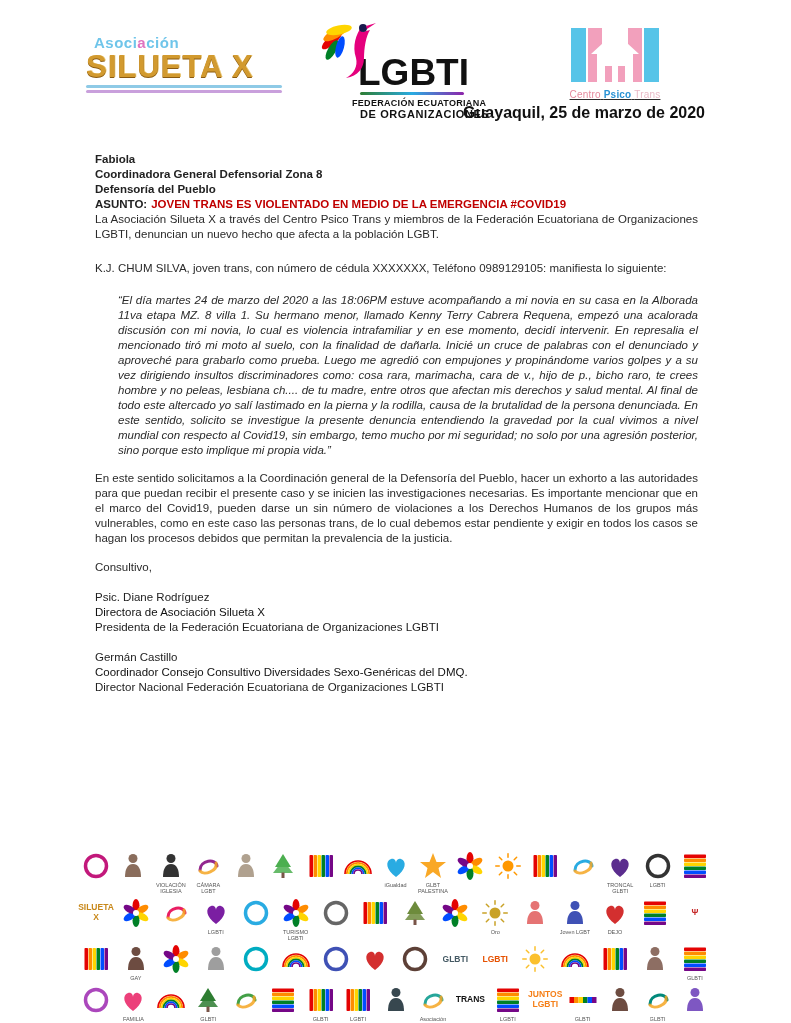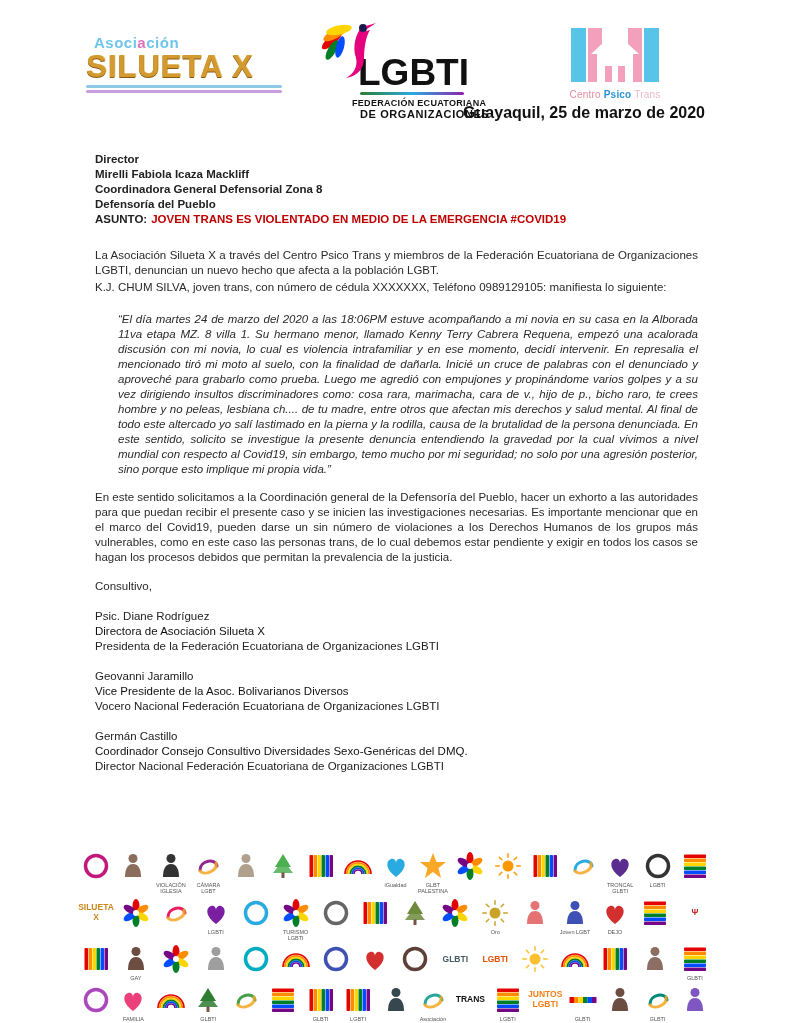--- a/index.html
+++ b/index.html
@@ -17,31 +17,31 @@
   .sil-ul1{height:3px;background:#8ecae6;margin-top:3px;border-radius:2px;}
   .sil-ul2{height:3px;background:#c9a0dc;margin-top:2px;border-radius:2px;}
   .lgbti{position:absolute;left:330px;top:20px;width:160px;}
   .lgbti-bird{position:absolute;left:-12px;top:0;}
   .lgbti-acronym{margin:34px 0 0 28px;font-size:37px;font-weight:900;color:#111;line-height:1;letter-spacing:0;}
   .lgbti-swoosh{margin:1px 0 3px 30px;height:3px;width:104px;border-radius:2px;
     background:linear-gradient(90deg,#2e7d32,#29abe2,#8e24aa);}
   .lgbti-sub1{margin-left:22px;font-size:9px;font-weight:bold;color:#111;letter-spacing:.3px;}
   .lgbti-sub2{margin-left:30px;font-size:11px;font-weight:bold;color:#111;letter-spacing:.6px;}
   .cpt{position:absolute;left:552px;top:28px;width:126px;text-align:center;}
-  .cpt-caption{margin-top:3px;font-size:10px;letter-spacing:.2px;}
+  .cpt-caption{margin-top:3px;font-size:10px;letter-spacing:.2px;text-decoration:underline;}
   .cpt-w1{color:#e58a9d;} .cpt-w2{color:#2a93d5;font-weight:bold;} .cpt-w3{color:#e9b9c6;}
   .date{position:absolute;top:104px;right:86px;font-size:16px;font-weight:bold;color:#111;}
   
   .letter{position:absolute;top:152px;left:95px;width:603px;font-size:11.5px;line-height:15px;}
   .rec-line{font-weight:bold;color:#222;}
   .subject-label{font-weight:bold;color:#222;}
   .subject-text{font-weight:bold;margin-left:4px;}
   .para{text-align:justify;margin:0;}
-  .p1{margin-top:21px;}
-  .p2{margin-top:2px;}
+  .p1{}
+  .p2{margin-top:19px;}
   .quote{margin:17px 0 0 23px;font-style:italic;text-align:justify;}
   .p3{margin-top:13px;}
   .closing{margin-top:14px;}
   .sig{margin-top:15px;}
   .sig:first-of-type{margin-top:26px;}
   .sig-name{color:#222;}
   .sig-title{font-weight:normal;color:#111;}
   .sig-sub{color:#222;}
   
   .collage{position:absolute;top:851px;left:78px;right:78px;}
@@ -107,44 +107,38 @@
       </div>
     </div>
 
   </div>
 
   <div class="date">Guayaquil, 25 de marzo de 2020</div>
 
   <div class="letter">
 
     <div>
-      <div class="rec-line">Director</div>
-      <div class="rec-line">Mirelli Fabiola Icaza Mackliff</div>
+      <div class="rec-line">Fabiola</div>
       <div class="rec-line">Coordinadora General Defensorial Zona 8</div>
       <div class="rec-line">Defensoría del Pueblo</div>
       <div>
         <span class="subject-label">ASUNTO:</span><span class="subject-text" id="subject-text" style="color: rgb(192, 0, 0);">JOVEN TRANS ES VIOLENTADO EN MEDIO DE LA EMERGENCIA #COVID19</span>
       </div>
     </div>
 
     <p class="para p1">La Asociación Silueta X a través del Centro Psico Trans y miembros de la Federación Ecuatoriana de Organizaciones LGBTI, denuncian un nuevo hecho que afecta a la población LGBT.</p>
     <p class="para p2">K.J. CHUM SILVA, joven trans, con número de cédula XXXXXXX, Teléfono 0989129105: manifiesta lo siguiente:</p>
     <p class="quote">“El día martes 24 de marzo del 2020 a las 18:06PM estuve acompañando a mi novia en su casa en la Alborada 11va etapa MZ. 8 villa 1. Su hermano menor, llamado Kenny Terry Cabrera Requena, empezó una acalorada discusión con mi novia, lo cual es violencia intrafamiliar y en ese momento, decidí intervenir. En represalia el mencionado tiró mi moto al suelo, con la finalidad de dañarla. Inicié un cruce de palabras con el denunciado y aproveché para grabarlo como prueba. Luego me agredió con empujones y propinándome varios golpes y a su vez dirigiendo insultos discriminadores como: cosa rara, marimacha, cara de v., hijo de p., bicho raro, te crees hombre y no peleas, lesbiana ch.... de tu madre, entre otros que afectan mis derechos y salud mental. Al final de todo este altercado yo salí lastimado en la pierna y la rodilla, causa de la brutalidad de la persona denunciada. En este sentido, solicito se investigue la presente denuncia entendiendo la gravedad por la cual vivimos a nivel mundial con respecto al Covid19, sin embargo, temo mucho por mi seguridad; no solo por una agresión posterior, sino porque esto implique mi propia vida.”</p>
     <p class="para p3">En este sentido solicitamos a la Coordinación general de la Defensoría del Pueblo, hacer un exhorto a las autoridades para que puedan recibir el presente caso y se inicien las investigaciones necesarias. Es importante mencionar que en el marco del Covid19, pueden darse un sin número de violaciones a los Derechos Humanos de los grupos más vulnerables, como en este caso las personas trans, de lo cual debemos estar pendiente y exigir en todos los casos se hagan los procesos debidos que permitan la prevalencia de la justicia.</p>
     <p class="para closing">Consultivo,</p>
 
     <div class="sig">
       <div class="sig-name">Psic. Diane Rodríguez</div>
       <div class="sig-title">Directora de Asociación Silueta X</div>
       <div class="sig-sub">Presidenta de la Federación Ecuatoriana de Organizaciones LGBTI</div>
-    </div>
-    <div class="sig">
-      <div class="sig-name">Geovanni Jaramillo</div>
-      <div class="sig-title">Vice Presidente de la Asoc. Bolivarianos Diversos</div>
-      <div class="sig-sub">Vocero Nacional Federación Ecuatoriana de Organizaciones LGBTI</div>
     </div>
     <div class="sig">
       <div class="sig-name">Germán Castillo</div>
       <div class="sig-title">Coordinador Consejo Consultivo Diversidades Sexo-Genéricas del DMQ.</div>
       <div class="sig-sub">Director Nacional Federación Ecuatoriana de Organizaciones LGBTI</div>
     </div>
 
   </div>
 
   <div class="collage">

